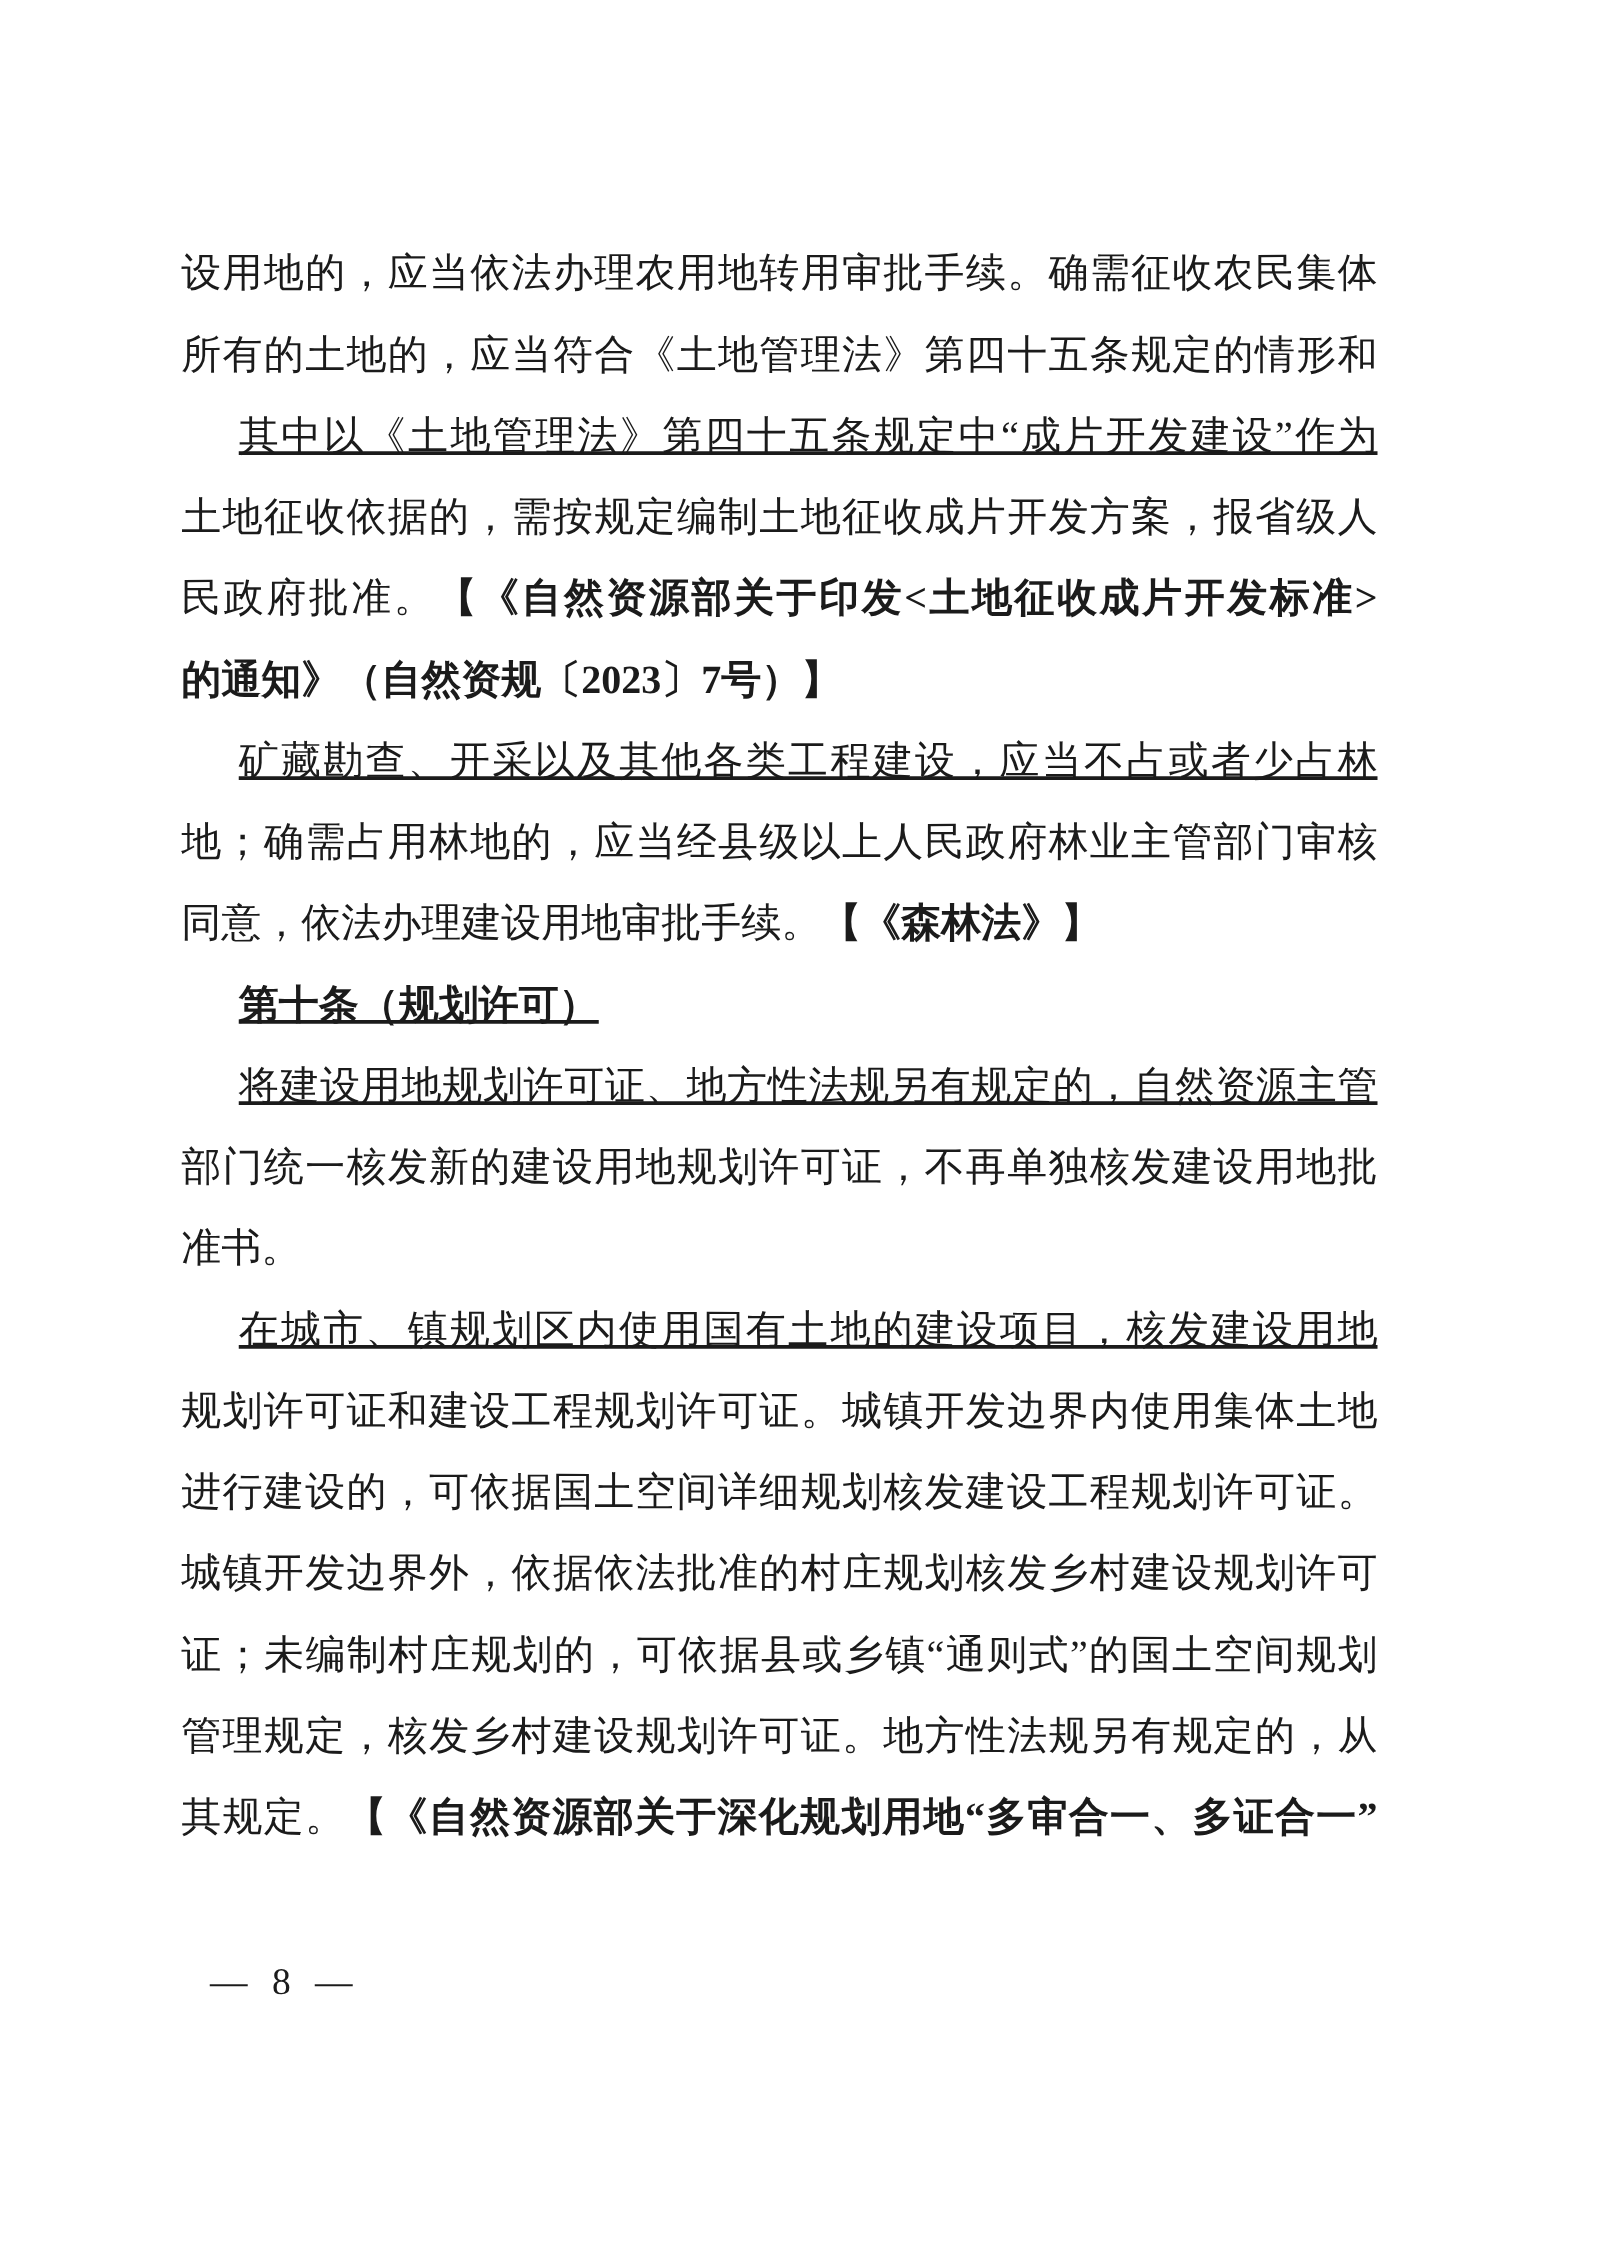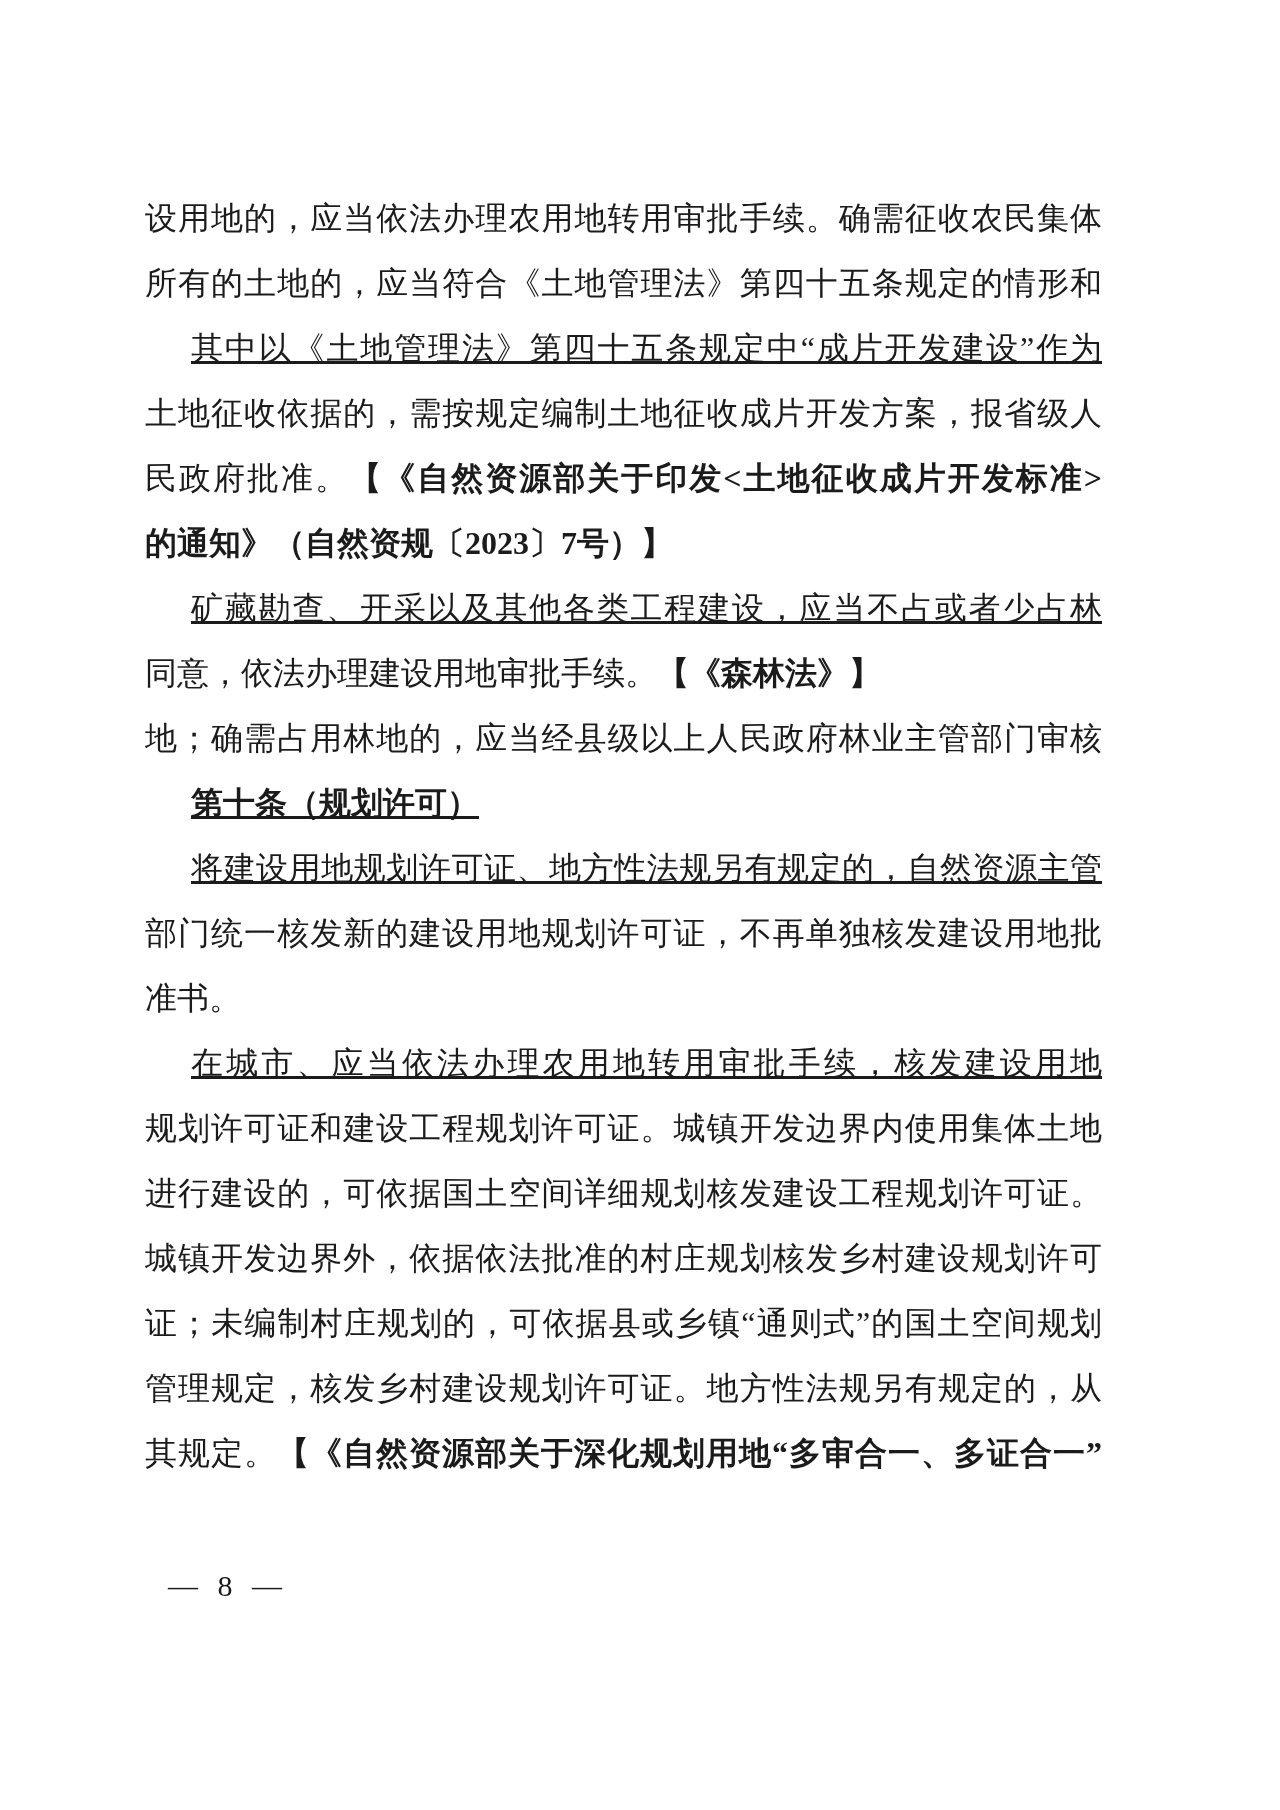--- a/index.html
+++ b/index.html
@@ -68,27 +68,27 @@
 
 <div class="page">
   <main class="body-text">
       <div class="line fill"><span class="r-body">设用地的，应当依法办理农用地转用审批手续。确需征收农民集体</span></div>
       <div class="line fill"><span class="r-body">所有的土地的，应当符合《土地管理法》第四十五条规定的情形和</span></div>
       <div class="line fill indent"><span class="r-body">其中以《土地管理法》第四十五条规定中“成片开发建设”作为</span></div>
       <div class="line fill"><span class="r-body">土地征收依据的，需按规定编制土地征收成片开发方案，报省级人</span></div>
       <div class="line fill"><span class="r-body">民政府批准。</span><span class="r-cite">【《自然资源部关于印发&lt;土地征收成片开发标准&gt;</span></div>
       <div class="line final"><span class="r-cite">的通知》（自然资规〔2023〕7号）】</span></div>
       <div class="line fill indent"><span class="r-body">矿藏勘查、开采以及其他各类工程建设，应当不占或者少占林</span></div>
+      <div class="line fill"><span class="r-body">地；确需占用林地的，应当经县级以上人民政府林业主管部门审核</span></div>
       <div class="line final"><span class="r-body">同意，依法办理建设用地审批手续。</span><span class="r-cite">【《森林法》】</span></div>
-      <div class="line fill"><span class="r-body">地；确需占用林地的，应当经县级以上人民政府林业主管部门审核</span></div>
       <div class="line final indent"><span class="r-heading">第十条（规划许可）</span></div>
       <div class="line fill indent"><span class="r-body">将建设用地规划许可证、地方性法规另有规定的，自然资源主管</span></div>
       <div class="line fill"><span class="r-body">部门统一核发新的建设用地规划许可证，不再单独核发建设用地批</span></div>
       <div class="line final"><span class="r-body">准书。</span></div>
-      <div class="line fill indent"><span class="r-body">在城市、应当依法办理农用地转用审批手续，核发建设用地</span></div>
+      <div class="line fill indent"><span class="r-body">在城市、镇规划区内使用国有土地的建设项目，核发建设用地</span></div>
       <div class="line fill"><span class="r-body">规划许可证和建设工程规划许可证。城镇开发边界内使用集体土地</span></div>
       <div class="line fill"><span class="r-body">进行建设的，可依据国土空间详细规划核发建设工程规划许可证。</span></div>
       <div class="line fill"><span class="r-body">城镇开发边界外，依据依法批准的村庄规划核发乡村建设规划许可</span></div>
       <div class="line fill"><span class="r-body">证；未编制村庄规划的，可依据县或乡镇“通则式”的国土空间规划</span></div>
       <div class="line fill"><span class="r-body">管理规定，核发乡村建设规划许可证。地方性法规另有规定的，从</span></div>
       <div class="line fill"><span class="r-body">其规定。</span><span class="r-cite">【《自然资源部关于深化规划用地“多审合一、多证合一”</span></div>
     </main>
   <footer class="page-footer">
     <span>— 8 —</span>
   </footer>

